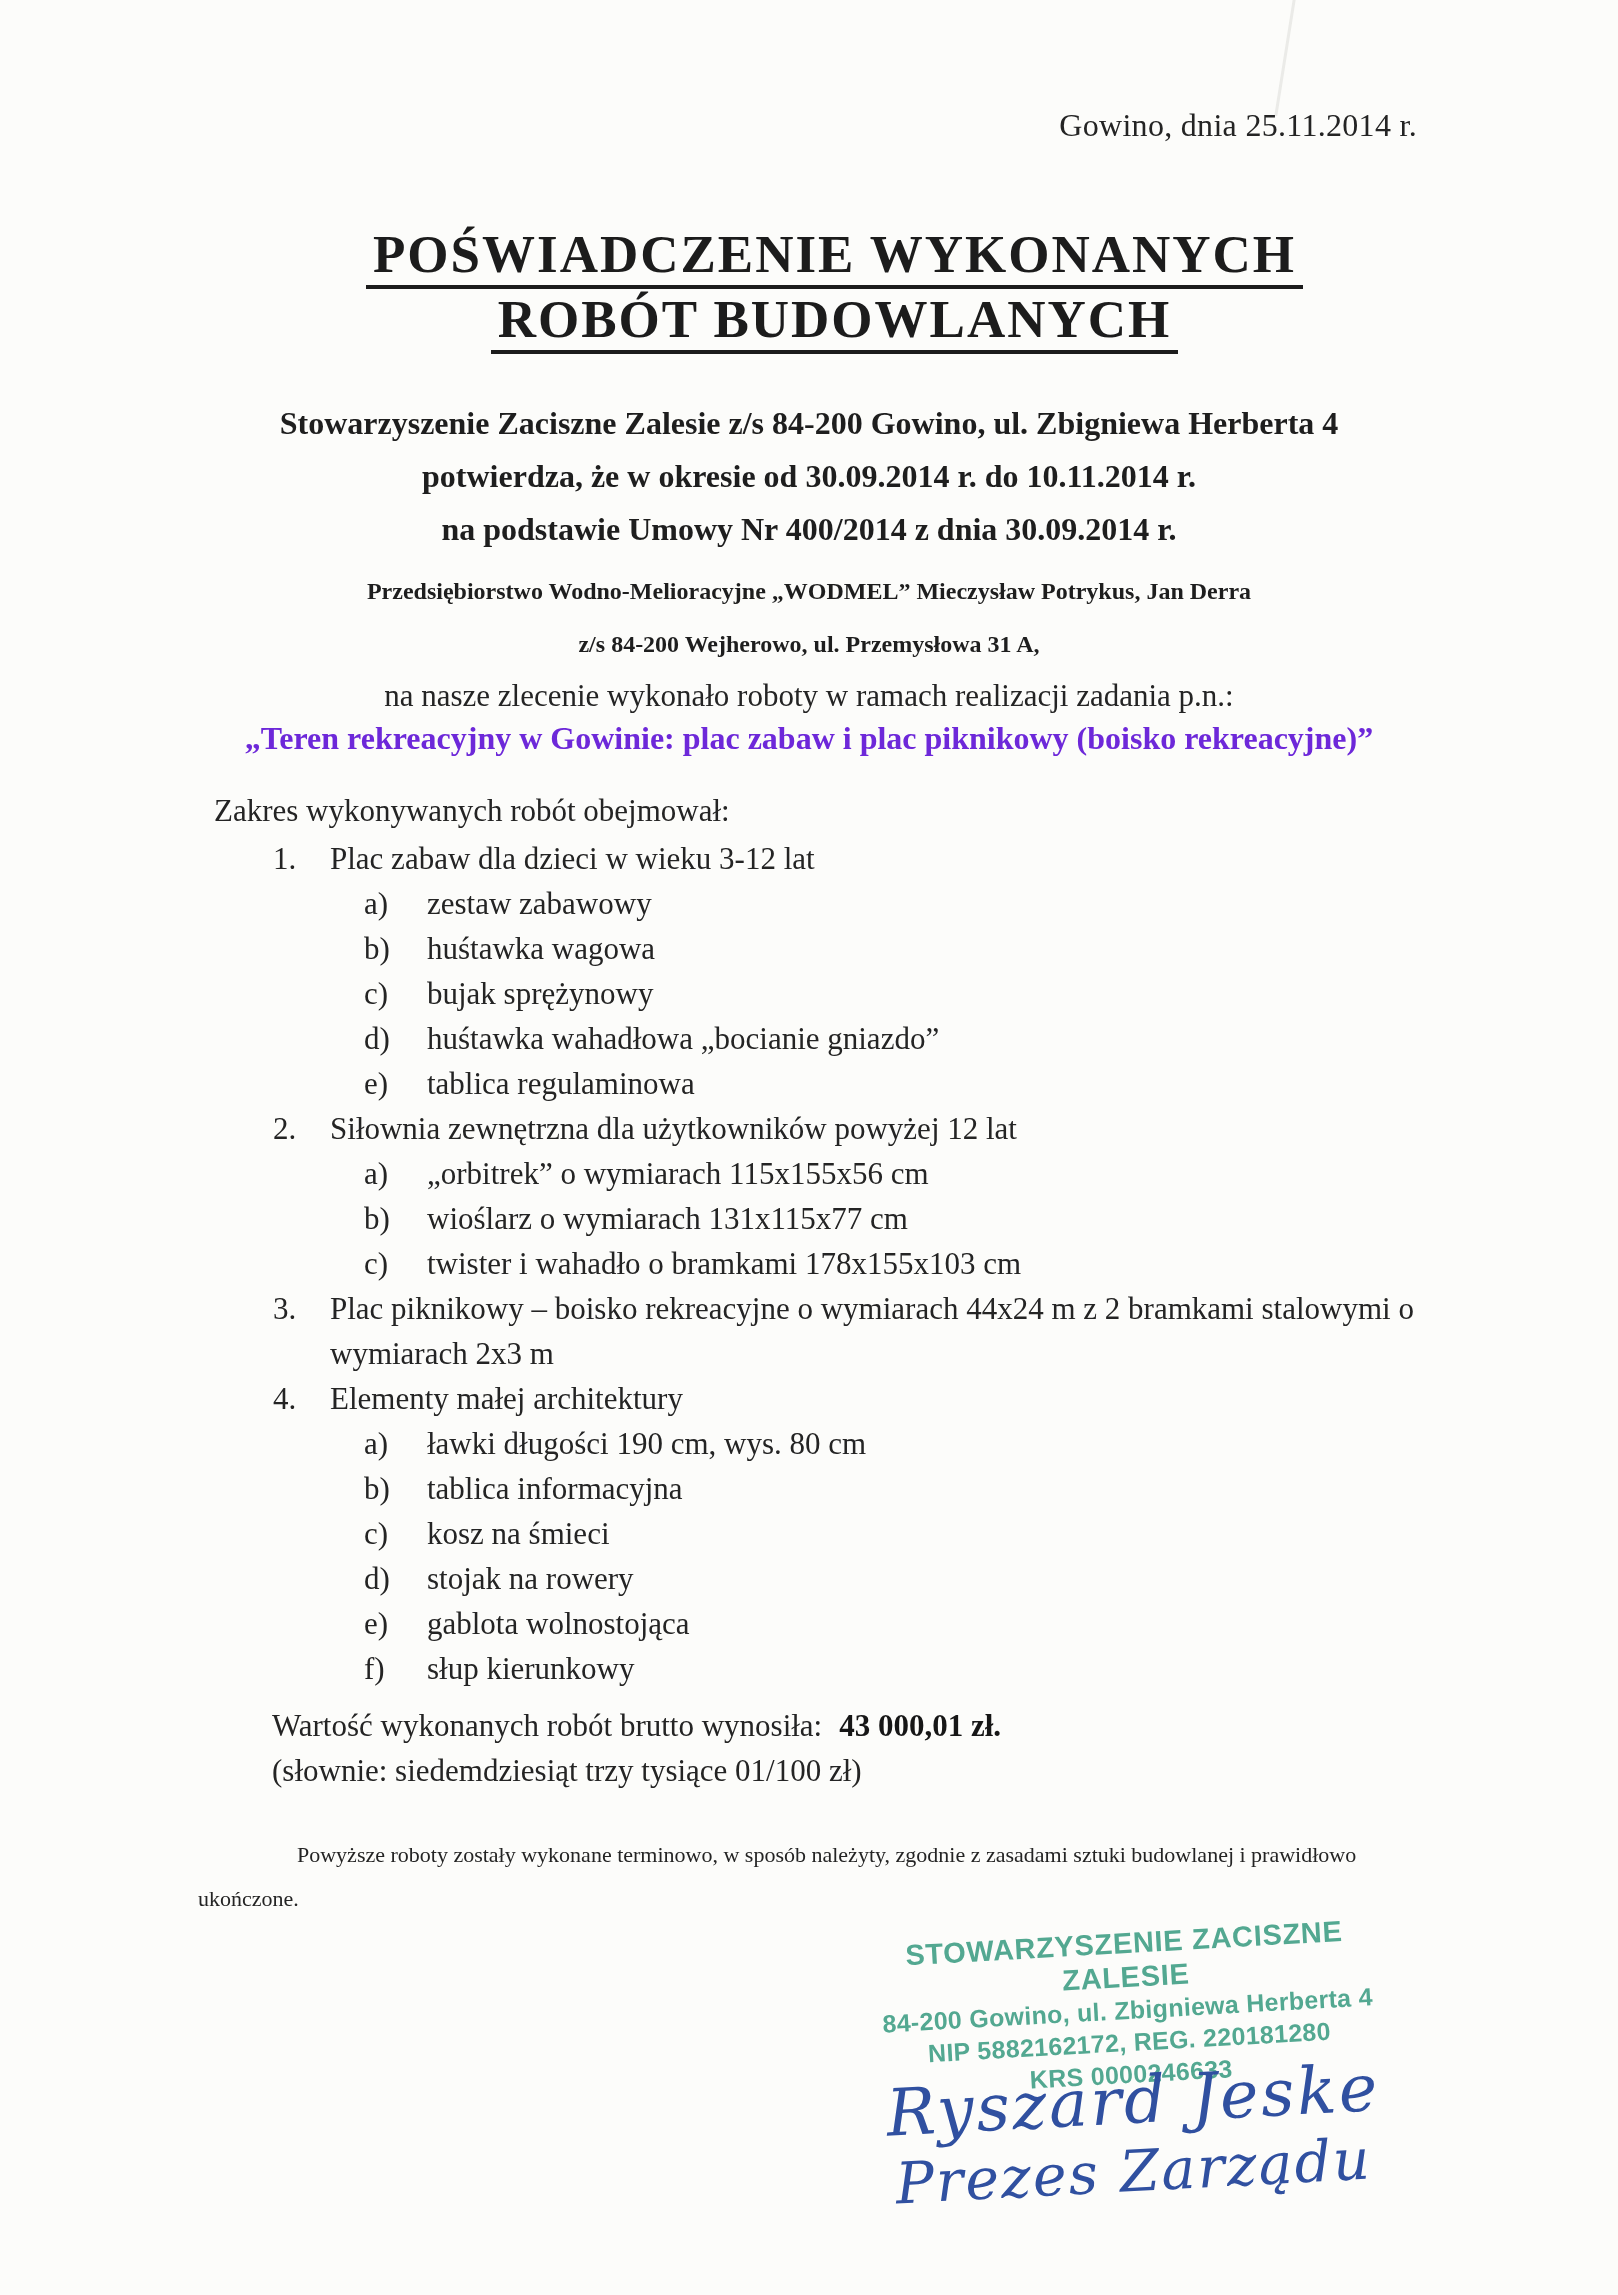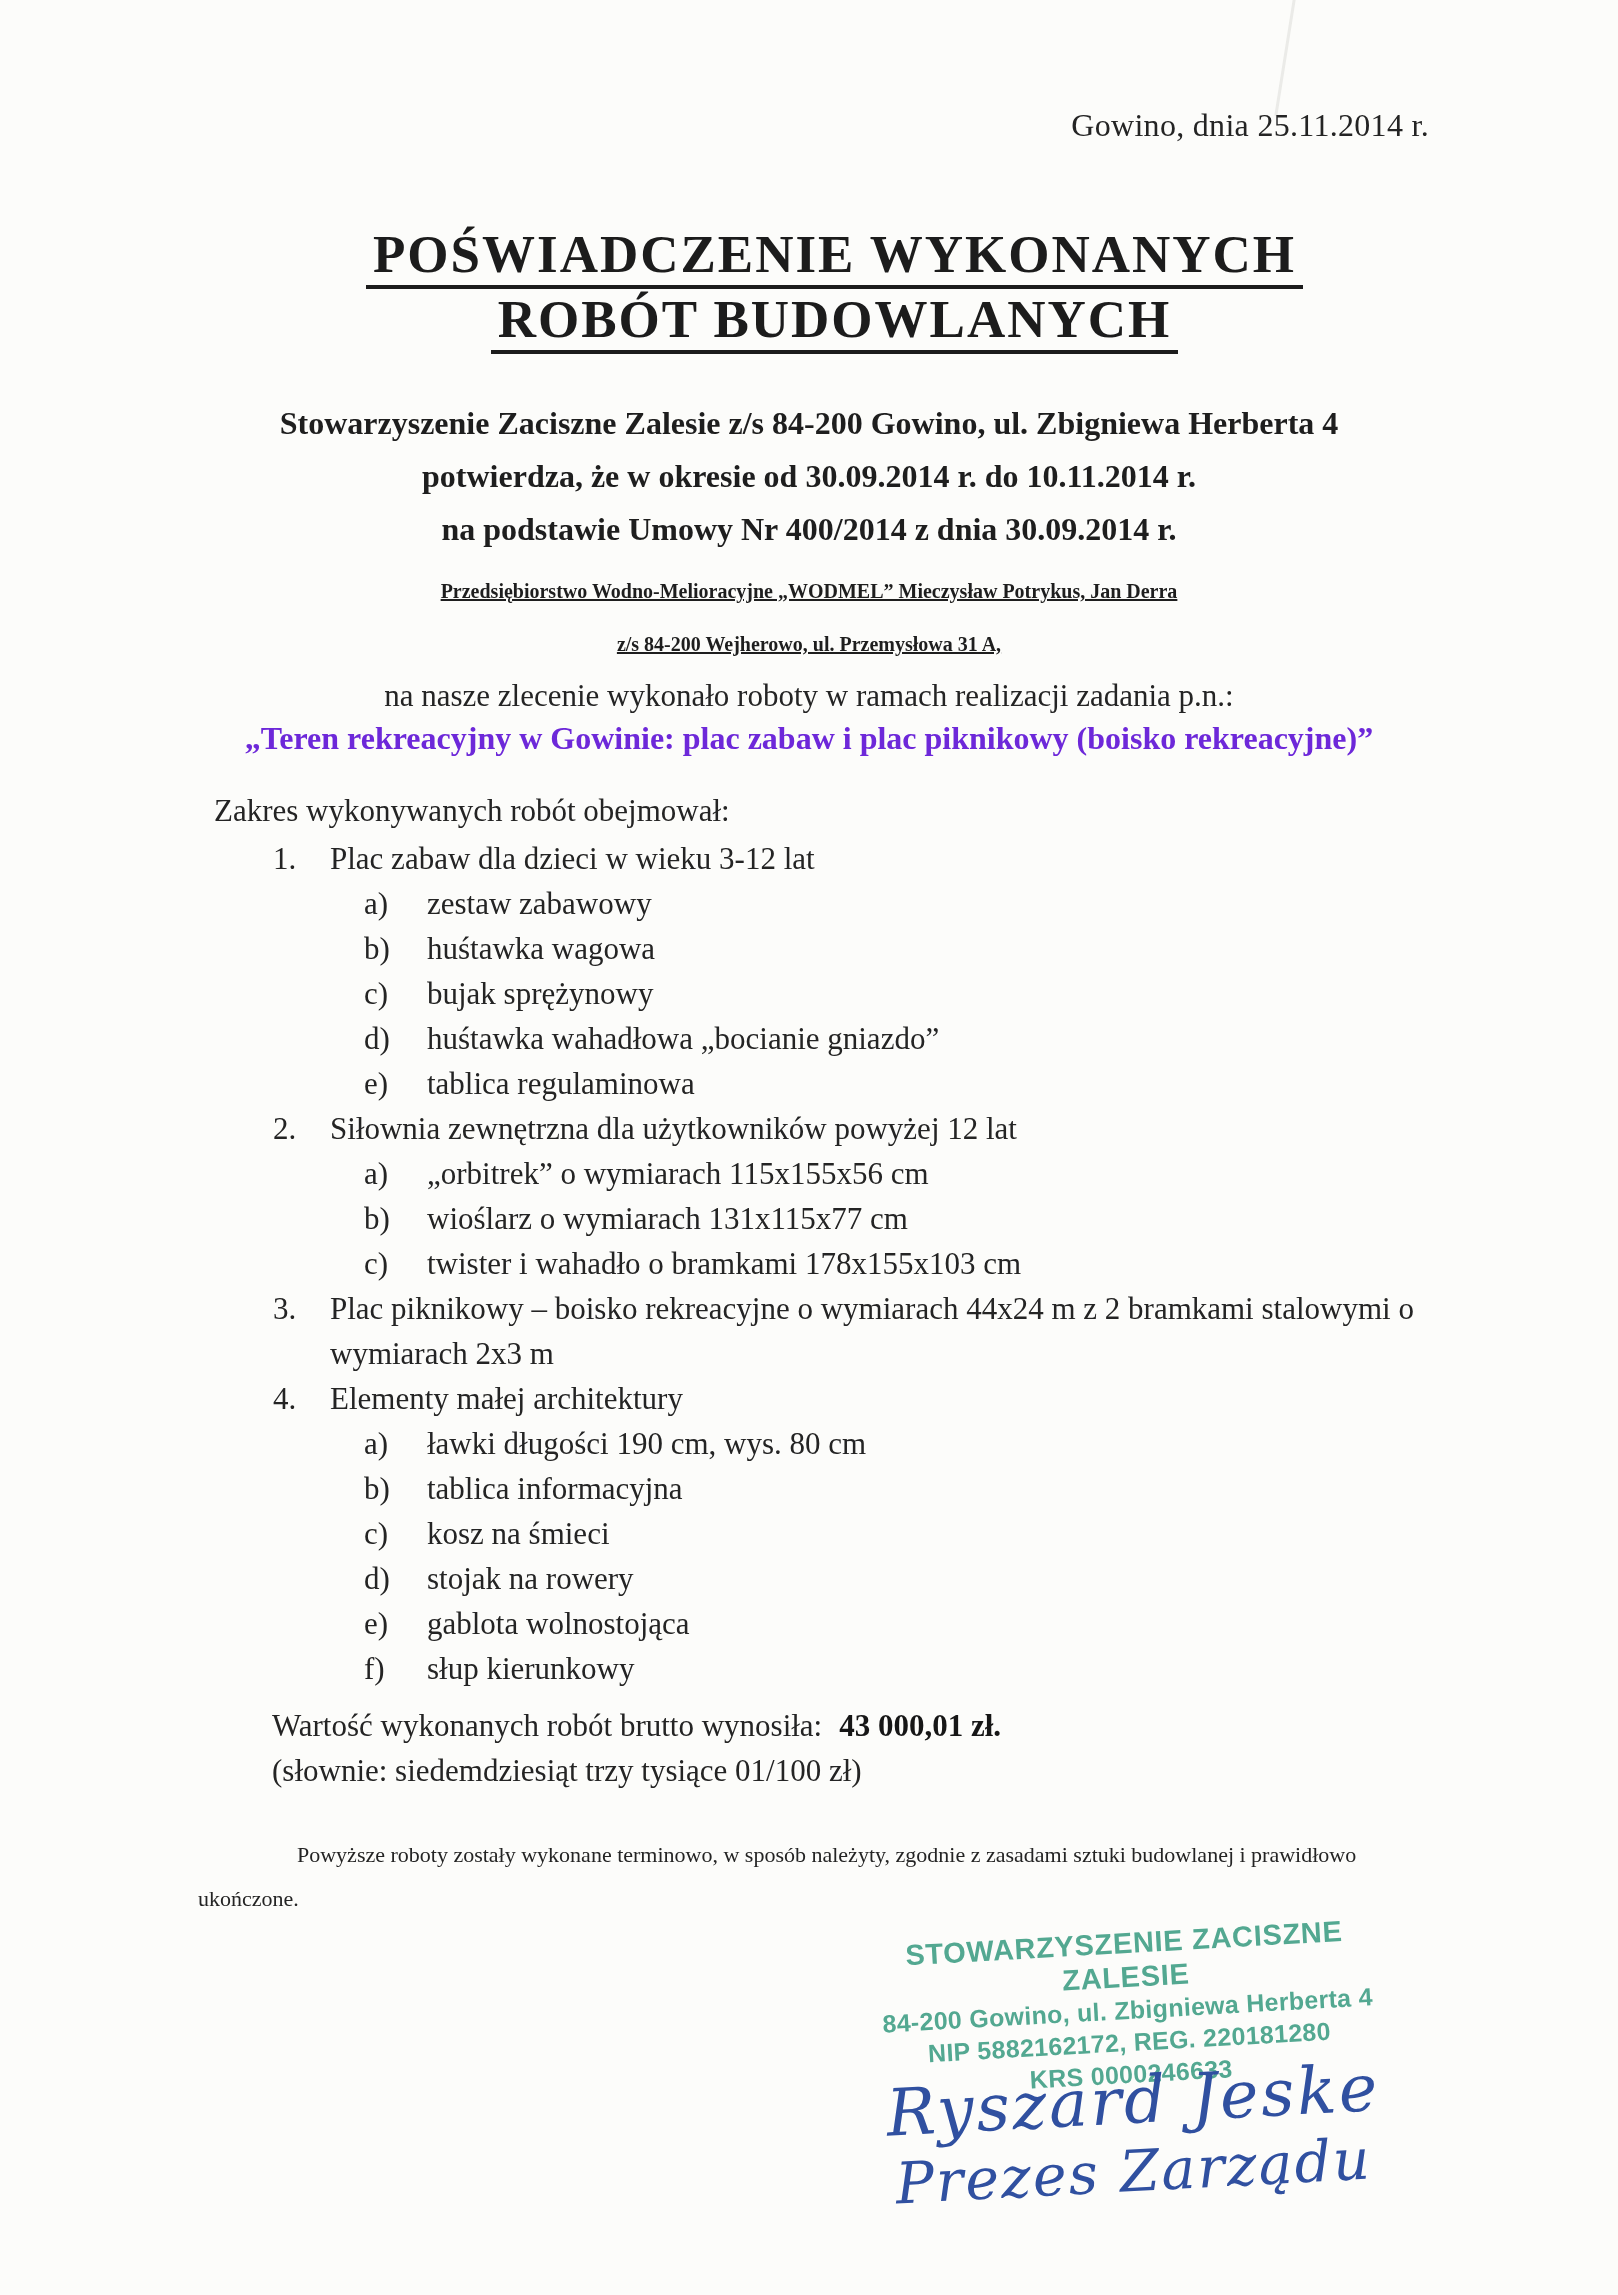--- a/index.html
+++ b/index.html
@@ -10,40 +10,40 @@
     font-family:"Liberation Serif", serif;
     color:#242424;
     overflow:hidden;
   }
   
   .crease{
     position:absolute;left:1284px;top:-8px;width:2.6px;height:125px;
     background:#ebebe8;transform:rotate(9deg);border-radius:2px;
   }
   .date-line{
-    position:absolute;top:107px;right:190px;
+    position:absolute;top:107px;right:202px;
     font-size:32px;letter-spacing:0.3px;
   }
   .title-block{
     position:absolute;top:224px;left:0;width:100%;
     text-align:center;font-weight:bold;font-size:53px;letter-spacing:2px;
     color:#1c1c1c;
     margin-left:25px;
   }
   .title-line{
     display:inline-block;
     border-bottom:4.6px solid #1c1c1c;
     padding:0 6.6px 4px 6.6px;
     line-height:1.0;
   }
   .center-par{
     position:absolute;left:84px;width:1450px;text-align:center;
   }
   .client-par{top:397px;font-weight:bold;font-size:32px;line-height:53px;color:#1e1e1e;}
-  .contractor-par{top:565px;font-weight:bold;font-size:20px;line-height:53px;color:#1e1e1e;text-decoration:underline;}
+  .contractor-par{top:565px;font-weight:bold;font-size:24px;line-height:53px;color:#1e1e1e;}
   .assign-par{top:674px;font-size:31px;line-height:43px;}
   .task-name{font-weight:bold;font-size:32px;color:#6d28d9;}
   .scope{
     position:absolute;left:214px;top:788px;width:1239px;
     font-size:31px;
   }
   .scope .row{line-height:45px;}
   .scope-heading{margin-bottom:2.6px;}
   .item{display:flex;margin-left:59px;}
   .item .item-num{flex:0 0 57px;}

